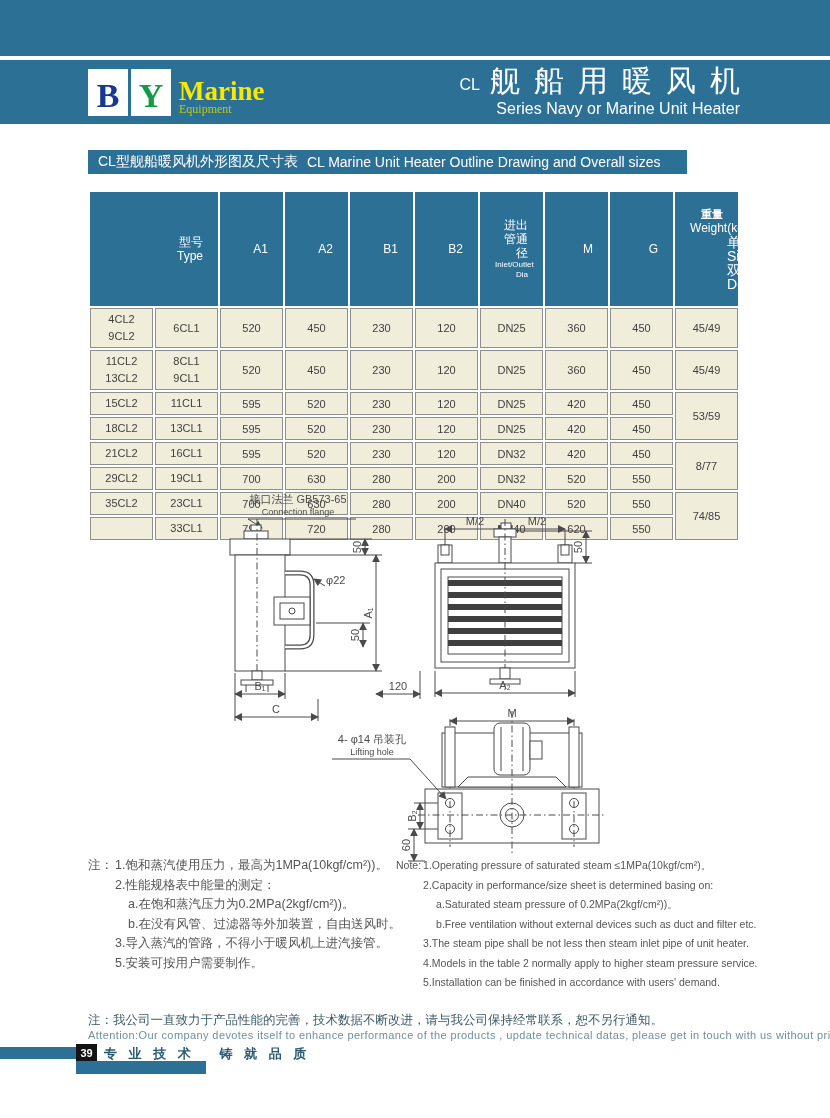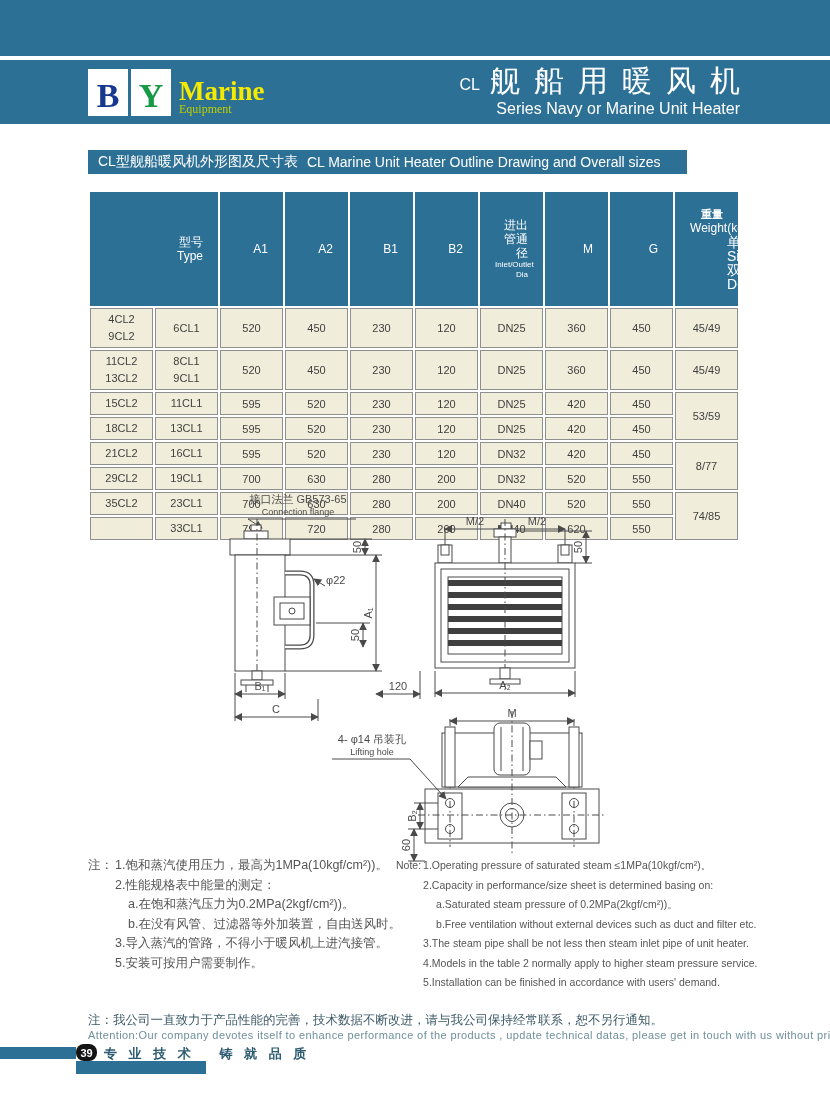--- a/index.html
+++ b/index.html
@@ -65,21 +65,21 @@
   .note-line.ind{padding-left:13px;}
 
   
   .attention{position:absolute;left:88px;top:1004px;width:720px;}
   .attn-cn{color:#3d5a66;font-size:12.5px;line-height:16px;margin-top:8px;}
   .attn-en{color:#6f8f9c;font-size:11px;line-height:15px;letter-spacing:0.4px;white-space:nowrap;}
 
   
   .footer-bar1{position:absolute;left:0;top:1047px;width:76px;height:12px;background:var(--blue);}
   .page-number{position:absolute;left:76px;top:1044px;width:21px;height:17px;background:#141414;color:#fff;
-               font-size:11px;font-weight:bold;display:flex;align-items:center;justify-content:center;border-radius:8px;}
+               font-size:11px;font-weight:bold;display:flex;align-items:center;justify-content:center;}
   .footer-slogan{position:absolute;left:104px;top:1045px;color:#2c5a70;font-size:13px;font-weight:bold;letter-spacing:4px;white-space:nowrap;}
   .footer-bar2{position:absolute;left:76px;top:1061px;width:130px;height:13px;background:var(--blue);}
 </style>
 </head>
 <body>
 
 <div id="page">
 
   <div class="top-strip"></div>
   <div class="header-band">

